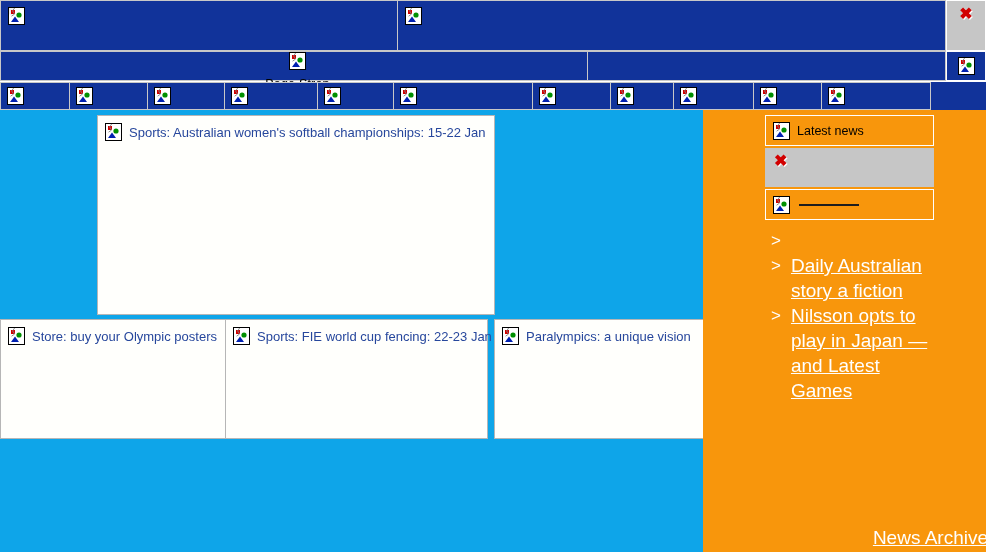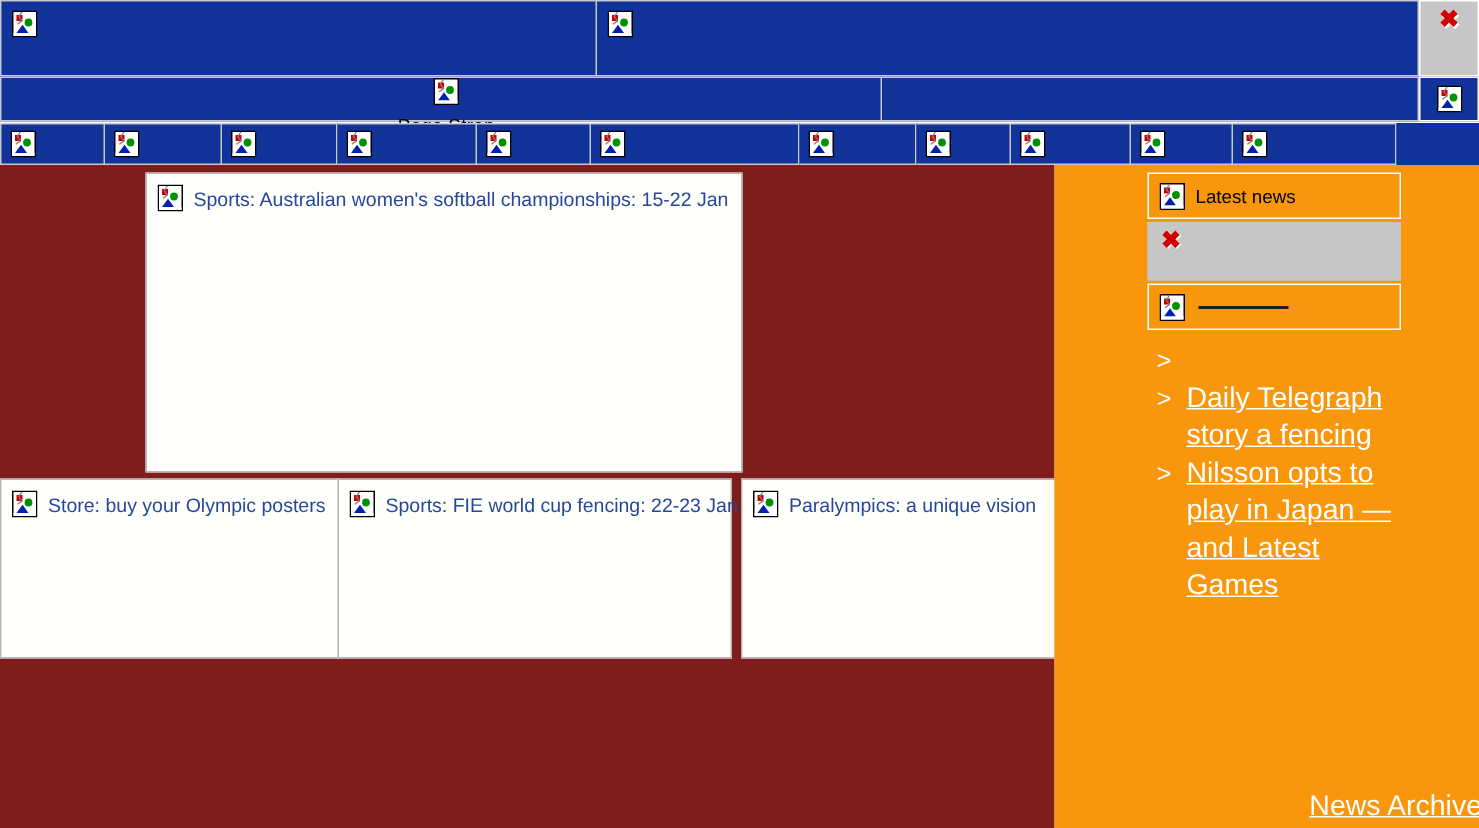--- a/index.html
+++ b/index.html
@@ -130,21 +130,21 @@
     height: 28px;
     background: #11339a;
     box-sizing: border-box;
   }
 
   
   #content {
     position: absolute;
     left: 0; top: 110px;
     width: 703px; height: 442px;
-    background: #7f1d1d;
+    background: #0ea5e9;
   }
   .card {
     position: absolute;
     background: #fffffc;
     border: 1px solid #b6b6b6;
     box-sizing: border-box;
     padding: 7px 0 0 7px;
   }
   .cardline {
     display: flex;
@@ -570,21 +570,21 @@
     </span>
     <span id="sb-rule-line"></span>
   </div>
 
   <ul id="newslist">
     <li>
       <span class="bullet">&gt;</span>
     </li>
     <li>
       <span class="bullet">&gt;</span>
-      <span class="newslink">Daily Telegraph story a fencing</span>
+      <span class="newslink">Daily Australian story a fiction</span>
     </li>
     <li>
       <span class="bullet">&gt;</span>
       <span class="newslink">Nilsson opts to play in Japan — and Latest Games</span>
     </li>
   </ul>
 
   <a id="news-archive" href="#">News Archive</a>
 
 </div>

